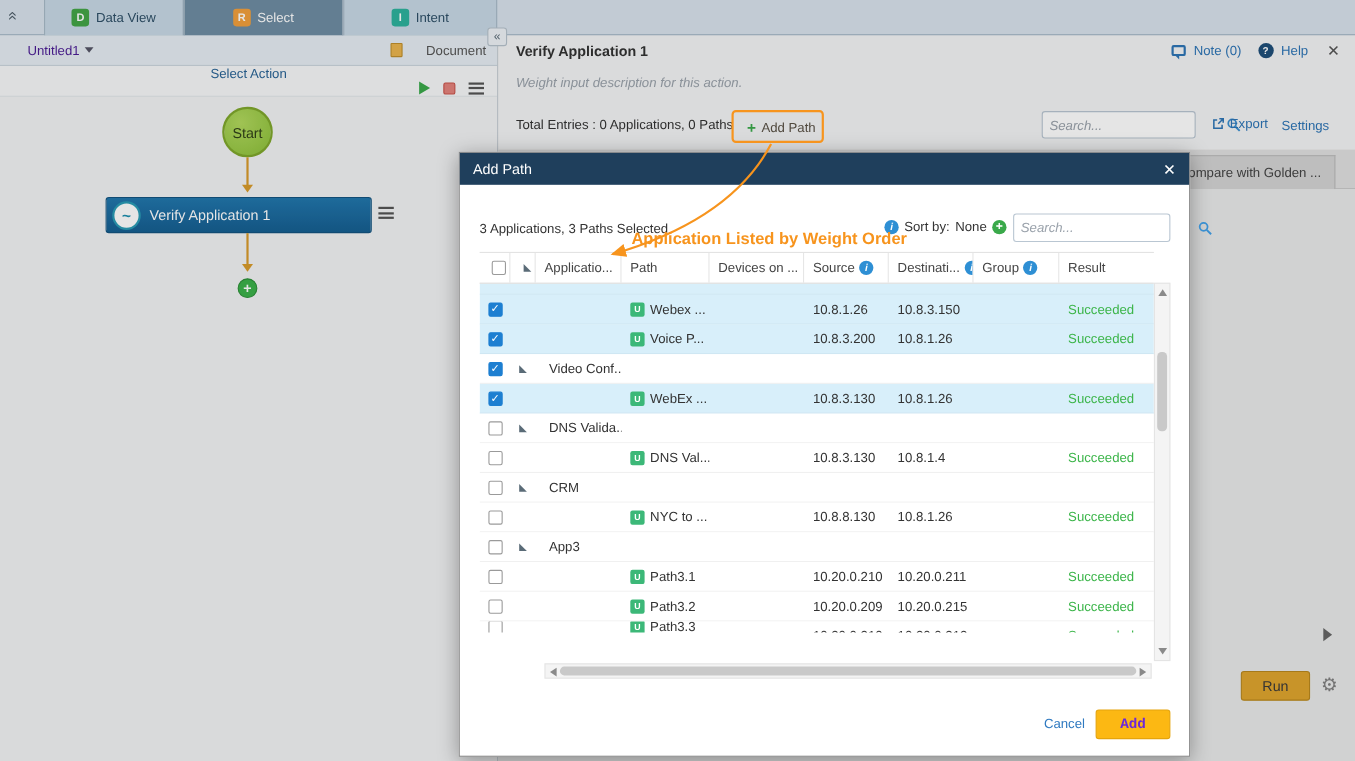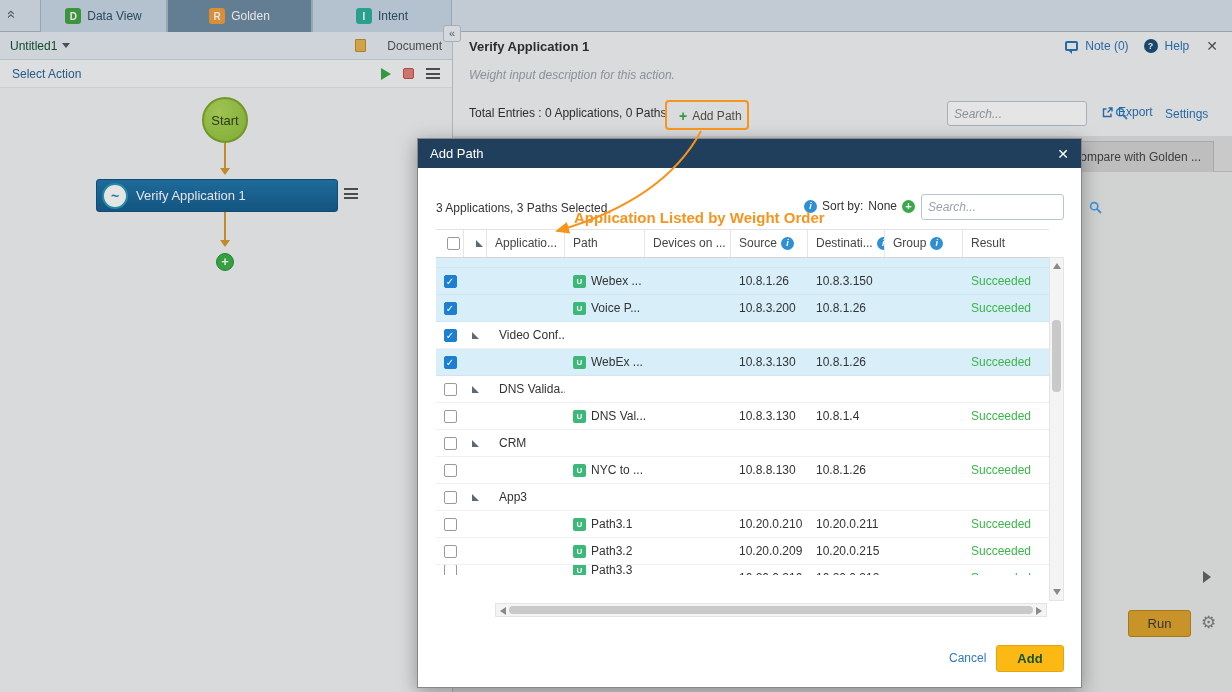--- a/index.html
+++ b/index.html
@@ -9,25 +9,25 @@
   
   .topbar { position:absolute; left:0; top:0; width:1232px; height:32px; background:#d8e3ed; border-bottom:1px solid #a8bac8; z-index:1; }
   .collapse-top { position:absolute; left:8px; top:6px; font-size:15px; color:#4e5d68; transform:rotate(90deg); cursor:pointer; }
   .tab { position:absolute; top:0; height:32px; display:flex; align-items:center; justify-content:center; gap:6px; background:#c8d9e6; color:#2f5068; border-left:1px solid #a8bac8; border-right:1px solid #a8bac8; cursor:pointer; }
   .tab.active { background:#6f8da3; color:#ffffff; }
   .tab-ico { width:16px; height:16px; border-radius:3px; color:#fff; font-size:10px; font-weight:bold; display:flex; align-items:center; justify-content:center; }
 
   
   .left-panel { position:absolute; left:0; top:32px; width:452px; height:660px; background:#f2f3f4; }
   .lp-row1 { position:absolute; left:0; top:0; width:452px; height:28px; background:#e6edf3; border-bottom:1px solid #ccd6de; display:flex; align-items:center; justify-content:space-between; padding:0 10px; }
-  .lp-left { display:flex; align-items:center; gap:5px; color:#14532d; }
+  .lp-left { display:flex; align-items:center; gap:5px; color:#4c1d95;margin-left:15px; }
   .caret-down { width:0; height:0; border-left:4px solid transparent; border-right:4px solid transparent; border-top:5px solid #556; }
   .doc-wrap { display:flex; align-items:center; gap:21px; color:#555; cursor:pointer; }
   .doc-icon { width:11px; height:13px; background:#eab54e; border:1px solid #c08f2c; border-radius:1px; }
-  .lp-row2 { position:absolute; left:0; top:28px; width:452px; height:28px; background:#f6f8f9; border-bottom:1px solid #e3e7ea; display:flex; align-items:center; padding:0 12px; }
+  .lp-row2 { position:absolute; left:0; top:28px; width:452px; height:28px; background:#f6f8f9; border-bottom:1px solid #e3e7ea; display:flex; align-items:center; padding:0 12px;flex-direction:column; }
   .select-action { color:#2a6496; }
   .lp-icons { margin-left:auto; display:flex; align-items:center; gap:12px; }
   .play-icon { width:0; height:0; border-top:6px solid transparent; border-bottom:6px solid transparent; border-left:10px solid #3aa94a; cursor:pointer; }
   .stop-icon { width:11px; height:11px; background:#e4837c; border:1px solid #c9524a; border-radius:2px; cursor:pointer; }
   .menu-icon { width:14px; height:11px; display:flex; flex-direction:column; justify-content:space-between; cursor:pointer; }
   .menu-icon i { display:block; height:2px; background:#555; }
 
   
   .start-node { position:absolute; left:202px; top:65px; width:46px; height:46px; border-radius:50%; background:radial-gradient(circle at 35% 30%, #b2d95e, #8cc03a); border:2px solid #7fa82c; color:#33421a; display:flex; align-items:center; justify-content:center; font-size:13px; cursor:pointer; }
   .flow-line { position:absolute; width:2px; background:#d99b2b; }
@@ -115,38 +115,38 @@
   .vthumb { position:absolute; left:2px; top:62px; width:9px; height:72px; background:#c9c9c9; border-radius:4px; cursor:pointer; }
   .s-up { position:absolute; left:3px; top:5px; width:0; height:0; border-left:4px solid transparent; border-right:4px solid transparent; border-bottom:6px solid #8a8a8a; cursor:pointer; }
   .s-down { position:absolute; left:3px; bottom:5px; width:0; height:0; border-left:4px solid transparent; border-right:4px solid transparent; border-top:6px solid #8a8a8a; cursor:pointer; }
   .hscroll { position:absolute; left:77px; top:464px; width:552px; height:14px; background:#f4f4f4; border:1px solid #e4e4e4; }
   .hthumb { position:absolute; left:13px; top:2px; width:524px; height:8px; background:#c9c9c9; border-radius:4px; cursor:pointer; }
   .s-left { position:absolute; left:4px; top:3px; width:0; height:0; border-top:4px solid transparent; border-bottom:4px solid transparent; border-right:6px solid #8a8a8a; cursor:pointer; }
   .s-right { position:absolute; right:4px; top:3px; width:0; height:0; border-top:4px solid transparent; border-bottom:4px solid transparent; border-left:6px solid #8a8a8a; cursor:pointer; }
 
   
   .cancel-link { position:absolute; left:531px; top:512px; color:#2e79c0; cursor:pointer; }
-  .add-btn { position:absolute; left:578px; top:506px; width:68px; height:27px; background:#fcb813; border:1px solid #e5a40c; border-radius:3px; color:#14532d; font-weight:bold; font-size:13px; font-family:Liberation Sans, sans-serif; cursor:pointer; }
+  .add-btn { position:absolute; left:578px; top:506px; width:68px; height:27px; background:#fcb813; border:1px solid #e5a40c; border-radius:3px; color:#6d28d9; font-weight:bold; font-size:13px; font-family:Liberation Mono, monospace; cursor:pointer; }
 
   
   .anno-svg { position:absolute; inset:0; z-index:300; pointer-events:none; }
   .anno-text { position:absolute; left:574px; top:209px; z-index:300; color:#f7941d; font-weight:bold; font-size:15px; white-space:nowrap; pointer-events:none; }
 </style>
 </head>
 <body>
 
 <div class="topbar">
   <span class="collapse-top">«</span>
   <div class="tab" style="left:40px;width:127px;">
     <span class="tab-ico" style="background:#43a547;">D</span>
     <span>Data View</span>
   </div>
   <div class="tab active" style="left:167px;width:145px;">
     <span class="tab-ico" style="background:#f2a03d;">R</span>
-    <span>Golden</span>
+    <span>Select</span>
   </div>
   <div class="tab" style="left:312px;width:140px;">
     <span class="tab-ico" style="background:#2eb39e;">I</span>
     <span>Intent</span>
   </div>
 </div>
 
 <div class="left-panel">
   <div class="lp-row1">
     <span class="lp-left">

